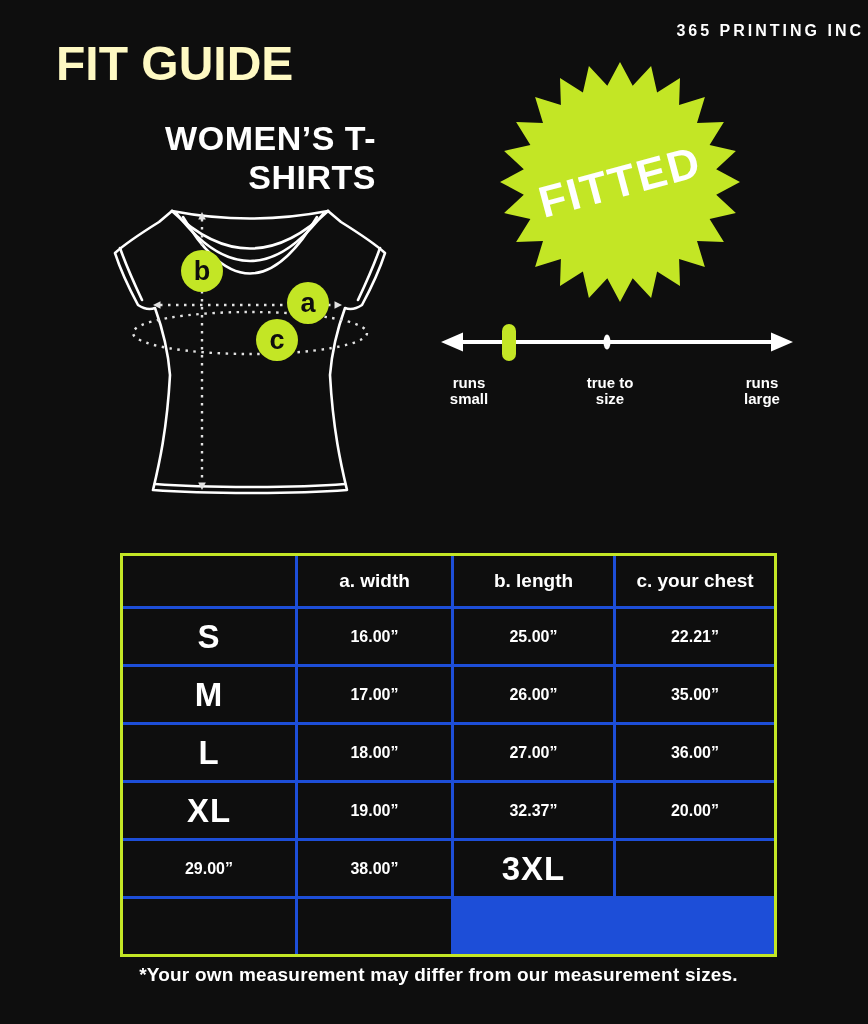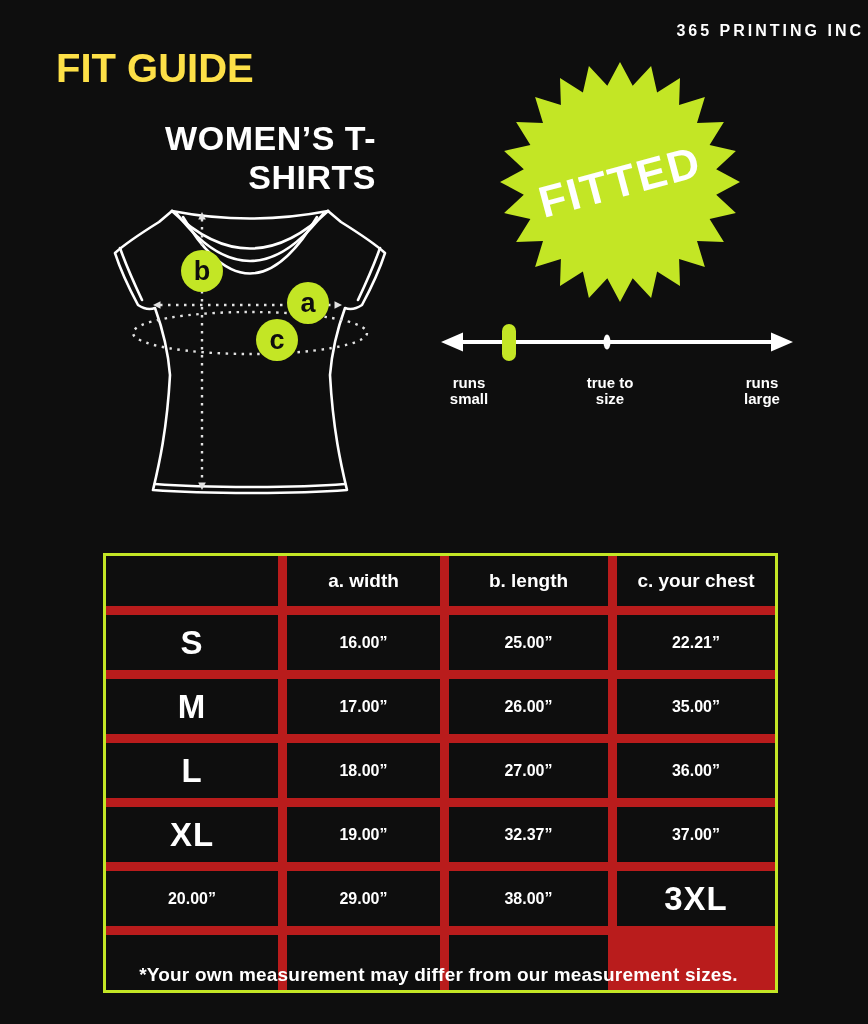--- a/index.html
+++ b/index.html
@@ -6,38 +6,38 @@
   .page{
     position:relative;width:868px;height:1024px;overflow:hidden;
     background:#0e0e0e;font-family:"Liberation Sans",sans-serif;padding-left:16px;
     -webkit-font-smoothing:antialiased;
   }
   .brand{
     position:absolute;top:22px;right:20px;
     color:#fff;font-size:16px;font-weight:bold;letter-spacing:3px;
   }
   .title{
-    position:absolute;left:56px;top:48px;width:330px;
-    color:#fde047;font-size:40px;font-weight:bold;letter-spacing:0px;line-height:1;
+    position:absolute;left:56px;top:40px;width:330px;
+    color:#fef9c3;font-size:48px;font-weight:bold;letter-spacing:0px;line-height:1;
     text-align:left;
   }
   .subtitle{
     position:absolute;left:56px;top:119px;width:320px;
     color:#fff;font-size:34px;font-weight:bold;text-align:right;letter-spacing:0.5px;
   }
   .tshirt-svg{position:absolute;left:105px;top:190px;}
   .badge-svg{position:absolute;left:495px;top:57px;}
   .scale-svg{position:absolute;left:435px;top:308px;}
   .svg-label{font-family:"Liberation Sans",sans-serif;font-weight:bold;}
   .size-table{
-    position:absolute;left:103px;top:553px;
+    position:absolute;left:120px;top:553px;
     display:grid;
     grid-template-columns:172px 153px 159px 158px;
     grid-template-rows:50px repeat(6,55px);
-    gap:9px;background:#b91c1c;
+    gap:3px;background:#1d4ed8;
     border:3px solid #c3e625;
   }
   .size-table > div{
     background:#0e0e0e;display:flex;align-items:center;justify-content:center;
     color:#fff;font-weight:bold;
   }
   .cell-header{font-size:19px;}
   .cell-size{font-size:33px;letter-spacing:1px;}
   .cell-val{font-size:16px;}
   .footnote{
@@ -143,21 +143,20 @@
     <div class="cell-val">35.00”</div>
 
     <div class="cell-size">L</div>
     <div class="cell-val">18.00”</div>
     <div class="cell-val">27.00”</div>
     <div class="cell-val">36.00”</div>
 
     <div class="cell-size">XL</div>
     <div class="cell-val">19.00”</div>
     <div class="cell-val">32.37”</div>
-    <div class="cell-val">37.00”</div>
 
     <div class="cell-val">20.00”</div>
     <div class="cell-val">29.00”</div>
     <div class="cell-val">38.00”</div>
 
     <div class="cell-size">3XL</div>
     <div class="cell-val"></div>
     <div class="cell-val"></div>
     <div class="cell-val"></div>
   </div>

